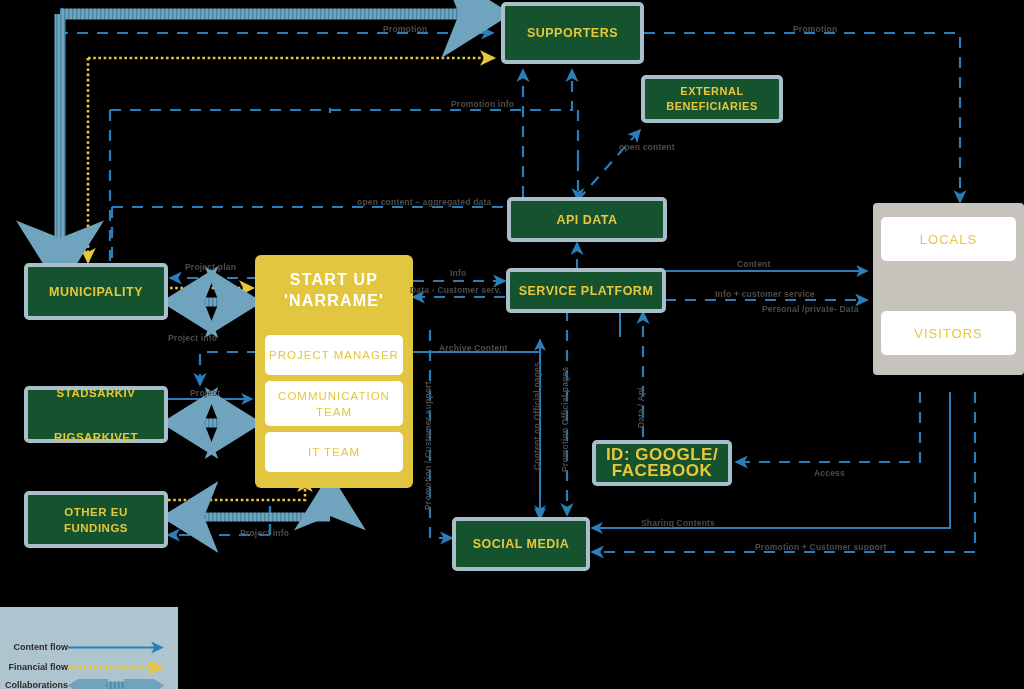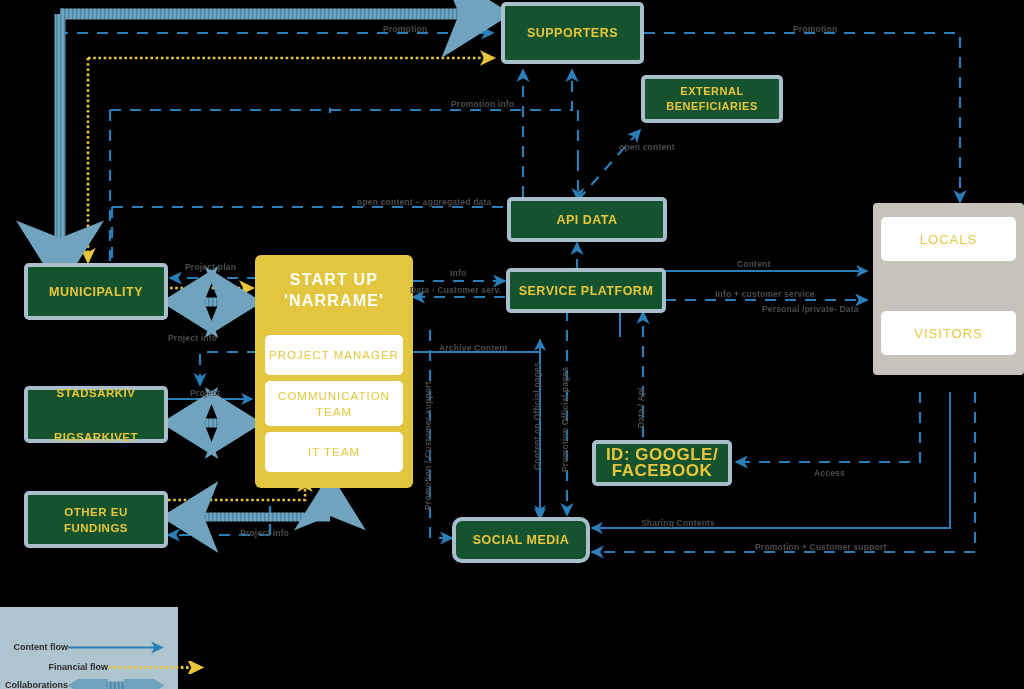--- a/index.html
+++ b/index.html
@@ -185,21 +185,21 @@
   <div class="box blackbox" style="left:24px;top:491px;width:144px;height:57px;font-size:11.5px;flex-direction:column;line-height:16px;">
     <span>OTHER EU</span>
     <span>FUNDINGS</span>
   </div>
 
   <div class="box blackbox" style="left:592px;top:440px;width:140px;height:46px;font-size:17px;flex-direction:column;line-height:16px;align-items:center;">
     <span>ID: GOOGLE/</span>
     <span>FACEBOOK</span>
   </div>
 
-  <div class="box blackbox" style="left:452px;top:517px;width:138px;height:46px;font-size:12.5px;border-radius:10px;">
+  <div class="box blackbox" style="left:452px;top:517px;width:138px;height:54px;font-size:12.5px;">
     <span>SOCIAL MEDIA</span>
   </div>
 
   <div class="box graybox" style="left:873px;top:203px;width:151px;height:172px;display:block;">
     <div class="whitebox" style="left:8px;top:14px;width:135px;height:44px;font-size:13px;">
       <span>LOCALS</span>
     </div>
     <div class="whitebox" style="left:8px;top:108px;width:135px;height:44px;font-size:13px;">
       <span>VISITORS</span>
     </div>
@@ -251,21 +251,21 @@
       <span class="ltxt">Content flow</span>
       <svg width="108" height="13">
         <defs>
             <marker id="lg-b2" markerWidth="7" markerHeight="7" refX="5.4" refY="3.2" orient="auto">
           <path d="M0,0.2 L6.2,3.2 L0,6.2 L1.6,3.2 Z" fill="#2A7FB8"></path>
             </marker>
           </defs>
         <path d="M2,6.5 L96,6.5" stroke="#2A7FB8" stroke-width="2" marker-end="url(#lg-b2)"></path>
       </svg>
     </div>
-    <div class="row" style="top:54px;padding-left:40px;">
+    <div class="row" style="top:54px;">
       <span class="ltxt">Financial flow</span>
       <svg width="108" height="13">
         <defs>
             <marker id="lg-y" markerWidth="7" markerHeight="7" refX="5.4" refY="3.2" orient="auto">
           <path d="M0,0.2 L6.2,3.2 L0,6.2 L1.6,3.2 Z" fill="#E9C63B"></path>
             </marker>
           </defs>
         <path d="M2,6.5 L96,6.5" stroke="#E9C63B" stroke-width="2.8" stroke-dasharray="2.6 2.6" marker-end="url(#lg-y)"></path>
       </svg>
     </div>

